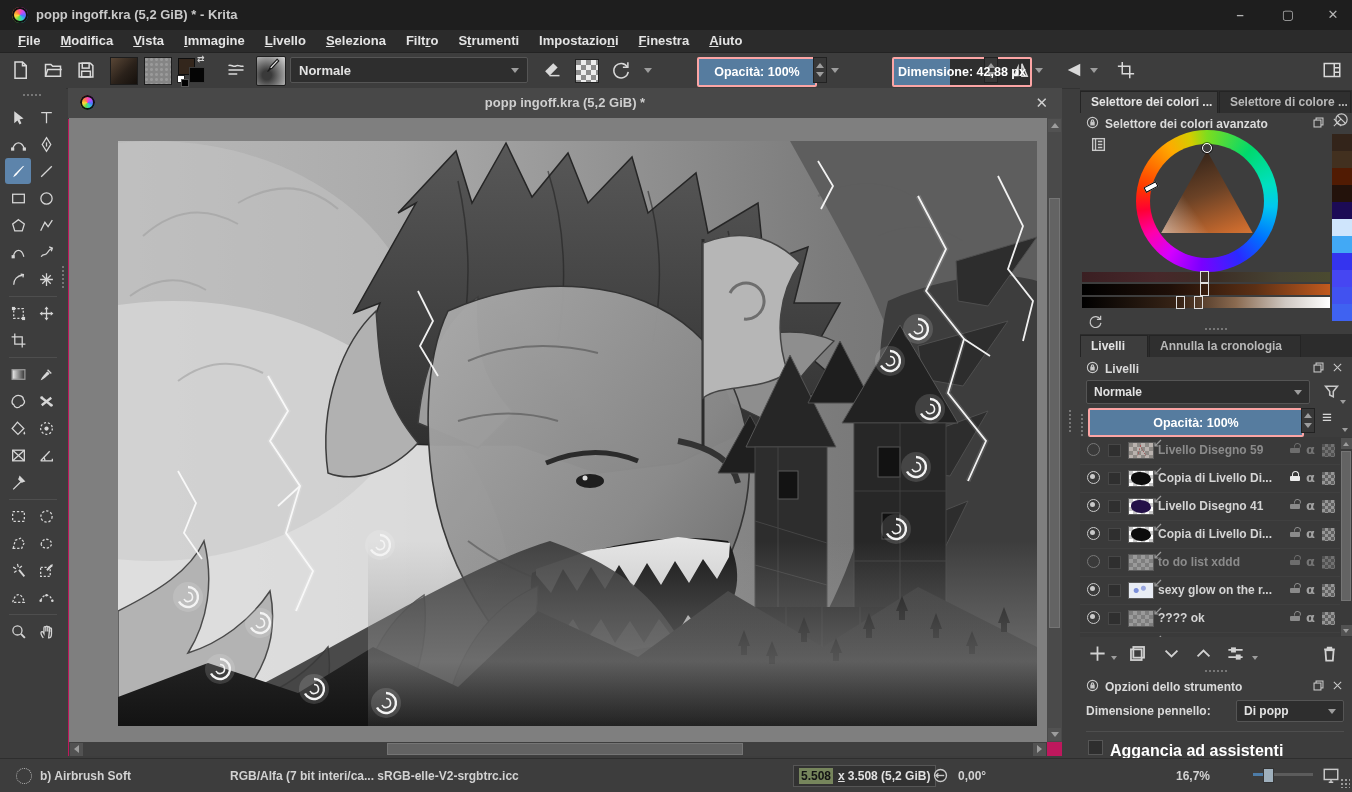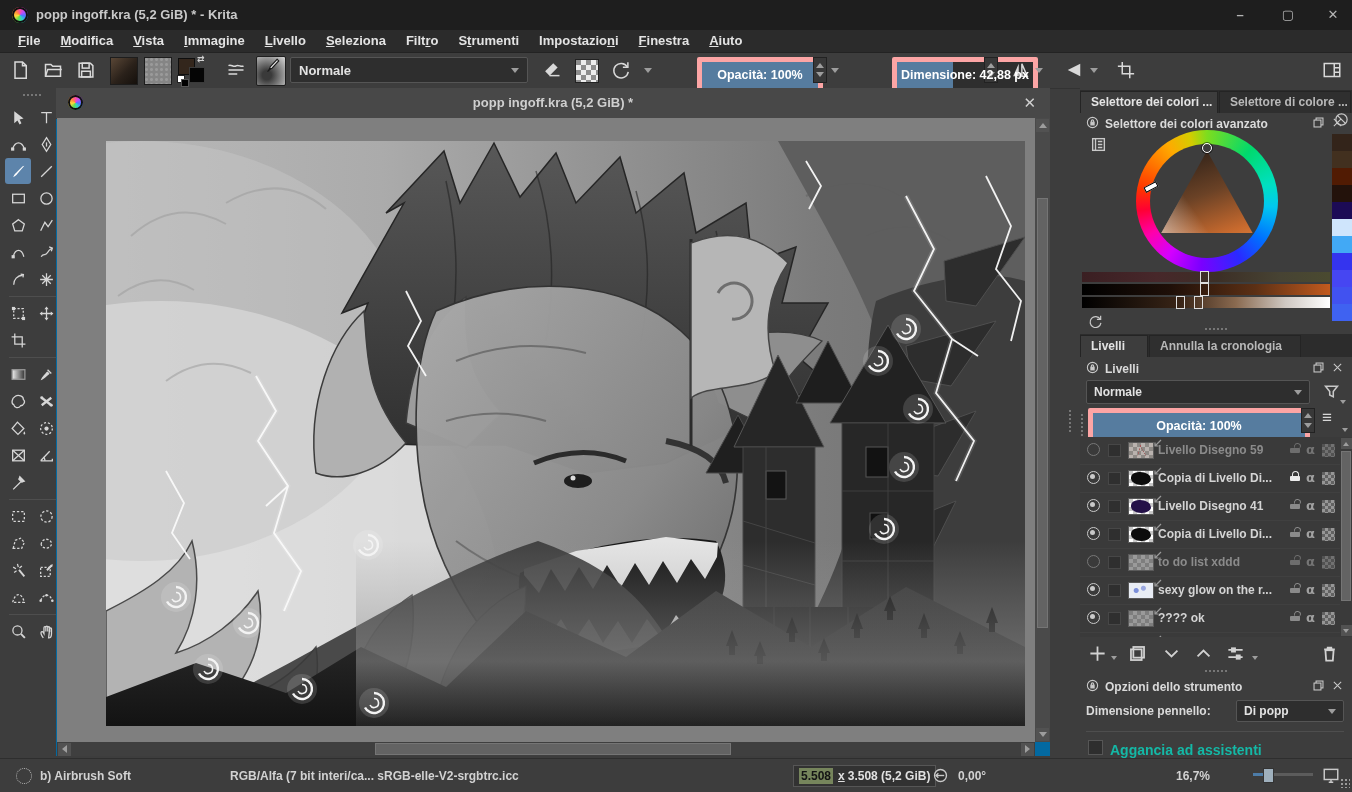--- a/index.html
+++ b/index.html
@@ -20,21 +20,21 @@
   .menu-item{padding:0 10px;font-size:13px;color:#e3e3e3;line-height:22px;text-align:right;}
   .menu-item u{text-decoration:underline;}
   
   .toolbar{left:0;top:53px;width:1352px;height:35px;background:#3d3d3d;border-bottom:1px solid #333;}
   .ticon{width:24px;height:24px;top:5px;display:flex;align-items:center;justify-content:center;}
   .ticon svg{width:20px;height:20px;stroke:#d9d9d9;fill:none;stroke-width:1.2;}
   .dd-arrow{width:0;height:0;border-left:4px solid transparent;border-right:4px solid transparent;border-top:5px solid #9d9d9d;}
   .combo{background:#2e2e2e;border:1px solid #555;border-radius:2px;color:#e2e2e2;
     display:flex;align-items:center;padding:0 8px;box-sizing:border-box;font-size:13px;}
   .combo .dd-arrow{margin-left:auto;}
-  .kslider{border:5px solid #fca5a5;border-radius:2px;background:#2e2e2e;overflow:hidden;color:#fff;
+  .kslider{border:2px solid #fca5a5;border-radius:2px;background:#2e2e2e;overflow:hidden;color:#fff;
     font-size:12.5px;display:flex;align-items:center;justify-content:center;}
   .kslider .fill{position:absolute;left:0;top:0;bottom:0;background:#567c9f;}
   .kslider span{position:relative;z-index:2;}
   .spin{width:14px;height:26px;top:4px;background:#383838;border:1px solid #222;box-sizing:border-box;
     display:flex;flex-direction:column;align-items:center;justify-content:space-evenly;}
   .tri-up{width:0;height:0;border-left:4px solid transparent;border-right:4px solid transparent;border-bottom:5px solid #9d9d9d;}
   .tri-dn{width:0;height:0;border-left:4px solid transparent;border-right:4px solid transparent;border-top:5px solid #9d9d9d;}
   .checker{background:repeating-conic-gradient(#ededed 0 25%,#8d8d8d 0 50%) 0 0/10px 10px;}
   
   .toolbox{left:0;top:88px;width:66px;height:670px;background:#3d3d3d;}
@@ -43,21 +43,21 @@
   .tool svg{width:17px;height:17px;stroke:#d6d6d6;fill:none;stroke-width:1.2;}
   .tool.sel{background:#5d84ab;}
   .tool.sel svg{stroke:#fff;}
   .tb-sep{grid-column:1 / span 2;height:7px;position:relative;}
   .tb-sep::after{content:"";position:absolute;left:4px;right:4px;top:3px;border-top:1px solid #4e4e4e;}
   .grip-h{display:flex;gap:2px;justify-content:center;}
   .grip-h i{width:2px;height:2px;background:#8a8a8a;border-radius:50%;}
   .grip-v{display:flex;flex-direction:column;gap:2px;align-items:center;}
   .grip-v i{width:2px;height:2px;background:#8a8a8a;border-radius:50%;}
   
-  .mdi{left:56px;top:88px;width:994px;height:668px;background:#0369a1;}
+  .mdi{left:68px;top:88px;width:994px;height:668px;background:#be185d;}
   .mdi-title{position:absolute;left:0;top:0;right:0;height:30px;background:#484848;border-bottom:1px solid #3a3a3a;}
   .canvas-view{position:absolute;left:1px;top:30px;width:978px;height:624px;background:#7f7f7f;overflow:hidden;}
   .vscroll{position:absolute;right:0;top:30px;width:15px;height:624px;background:#4a4a4a;}
   .hscroll{position:absolute;left:1px;bottom:0;height:14px;width:978px;background:#3f3f3f;}
   .sc-arrow{position:absolute;width:13px;height:13px;background:#525252;display:flex;align-items:center;justify-content:center;}
   .sc-thumb{position:absolute;background:#636363;border:1px solid #757575;box-sizing:border-box;}
   
   .dock{left:1080px;top:88px;width:272px;height:670px;background:#3d3d3d;}
   .tabbar{position:absolute;display:flex;background:#2c2c2c;width:272px;height:23px;align-items:flex-end;}
   .tab{height:21px;line-height:21px;padding:0 10px;background:#2f2f2f;color:#b8b8b8;font-size:12px;
@@ -968,21 +968,21 @@
             <path d="M3.5 3.5 L12.5 12.5 M12.5 3.5 L3.5 12.5"></path>
           </svg></span>
     </div>
     <div class="abs" style="left:6px;top:616px;font-size:12px;color:#dadada;">Dimensione pennello:</div>
     <div class="panel-select abs" style="left:156px;top:612px;width:108px;height:22px;">
       <span>Di popp</span>
         <span class="dd-arrow"></span>
     </div>
     <div class="abs" style="left:6px;top:643px;width:258px;border-top:1px solid #4e4e4e;"></div>
     <div class="abs" style="left:8px;top:652px;width:15px;height:15px;background:#2e2e2e;border:1px solid #565656;box-sizing:border-box;"></div>
-    <div class="abs" style="left:30px;top:654px;font-size:14px;color:#14b8a6;">Aggancia ad assistenti</div>
+    <div class="abs" style="left:30px;top:654px;font-size:16px;color:#ffffff;">Aggancia ad assistenti</div>
   </div>
 
   <div class="swcol" style="top:110px;">
     <span class="hicon" style="display:block;margin:2px 0 4px 2px;"><svg viewBox="0 0 16 16" style="width:15px;height:15px;">
           <circle cx="8" cy="8" r="6"></circle>
           <path d="M3.8 3.8 L12.2 12.2"></path>
         </svg></span>
     <div id="swatches">
         <div class="sw" style="background: rgb(51, 36, 26);"></div>
         <div class="sw" style="background: rgb(66, 48, 31);"></div>

